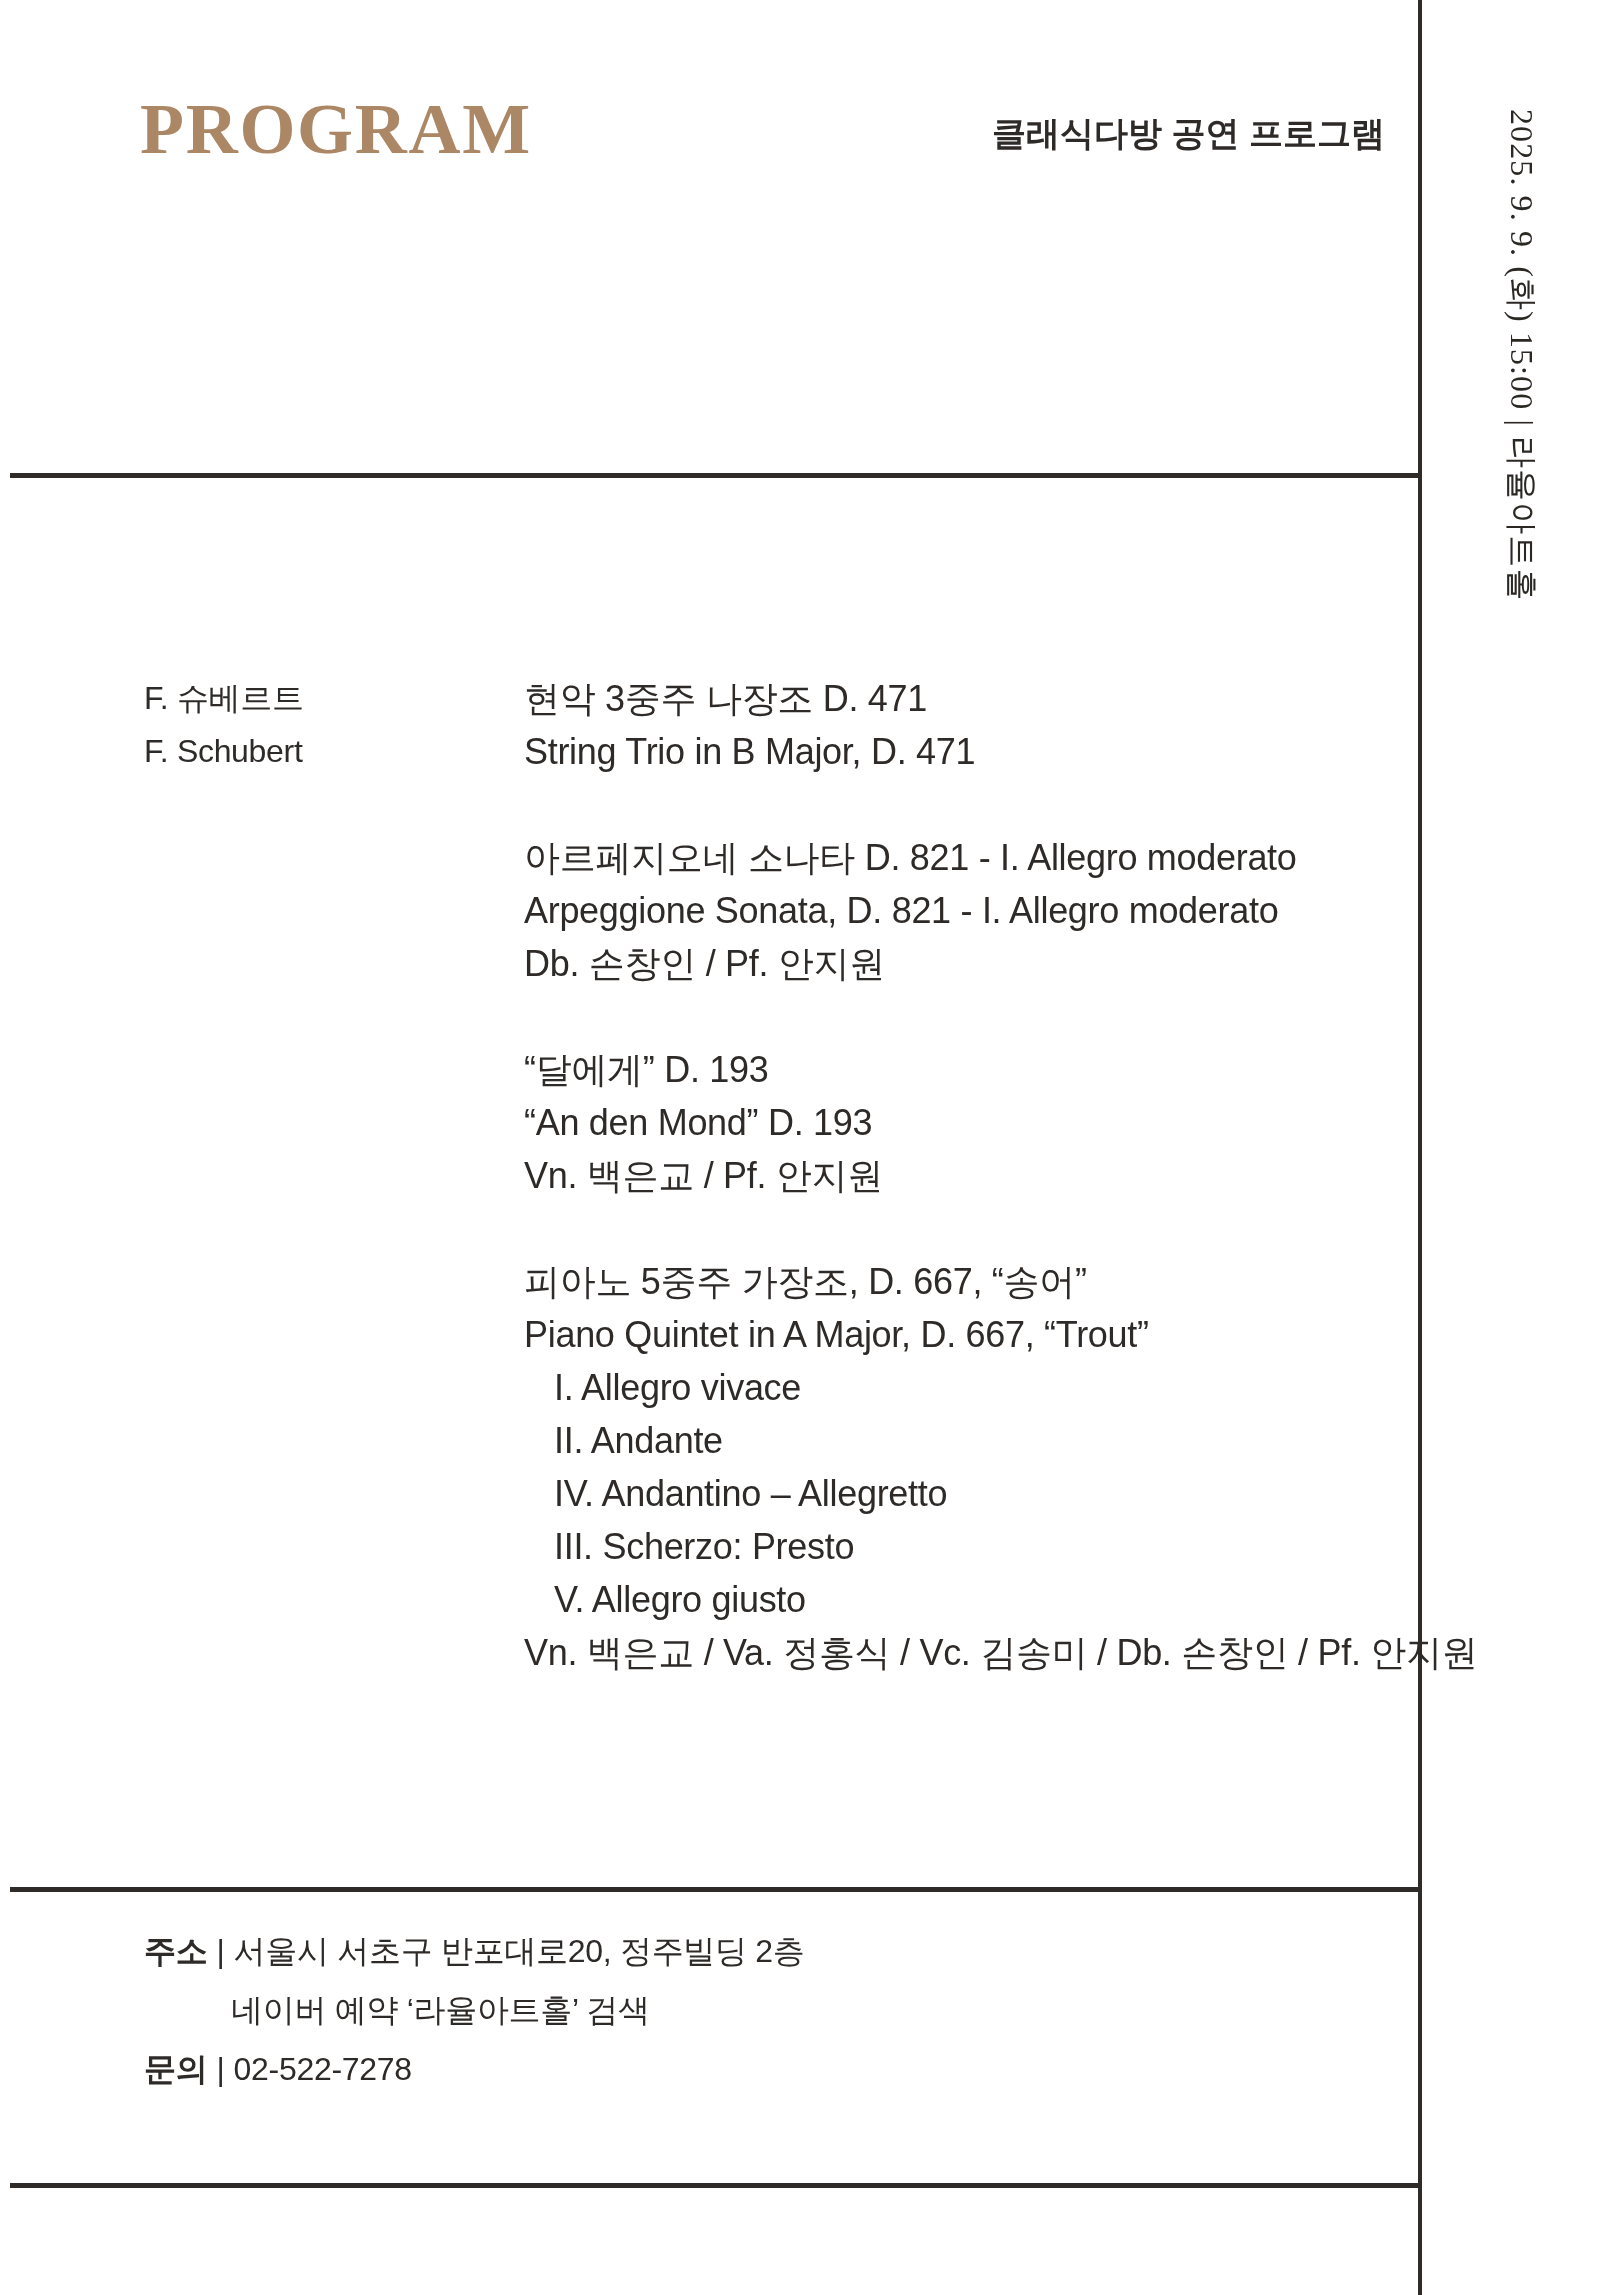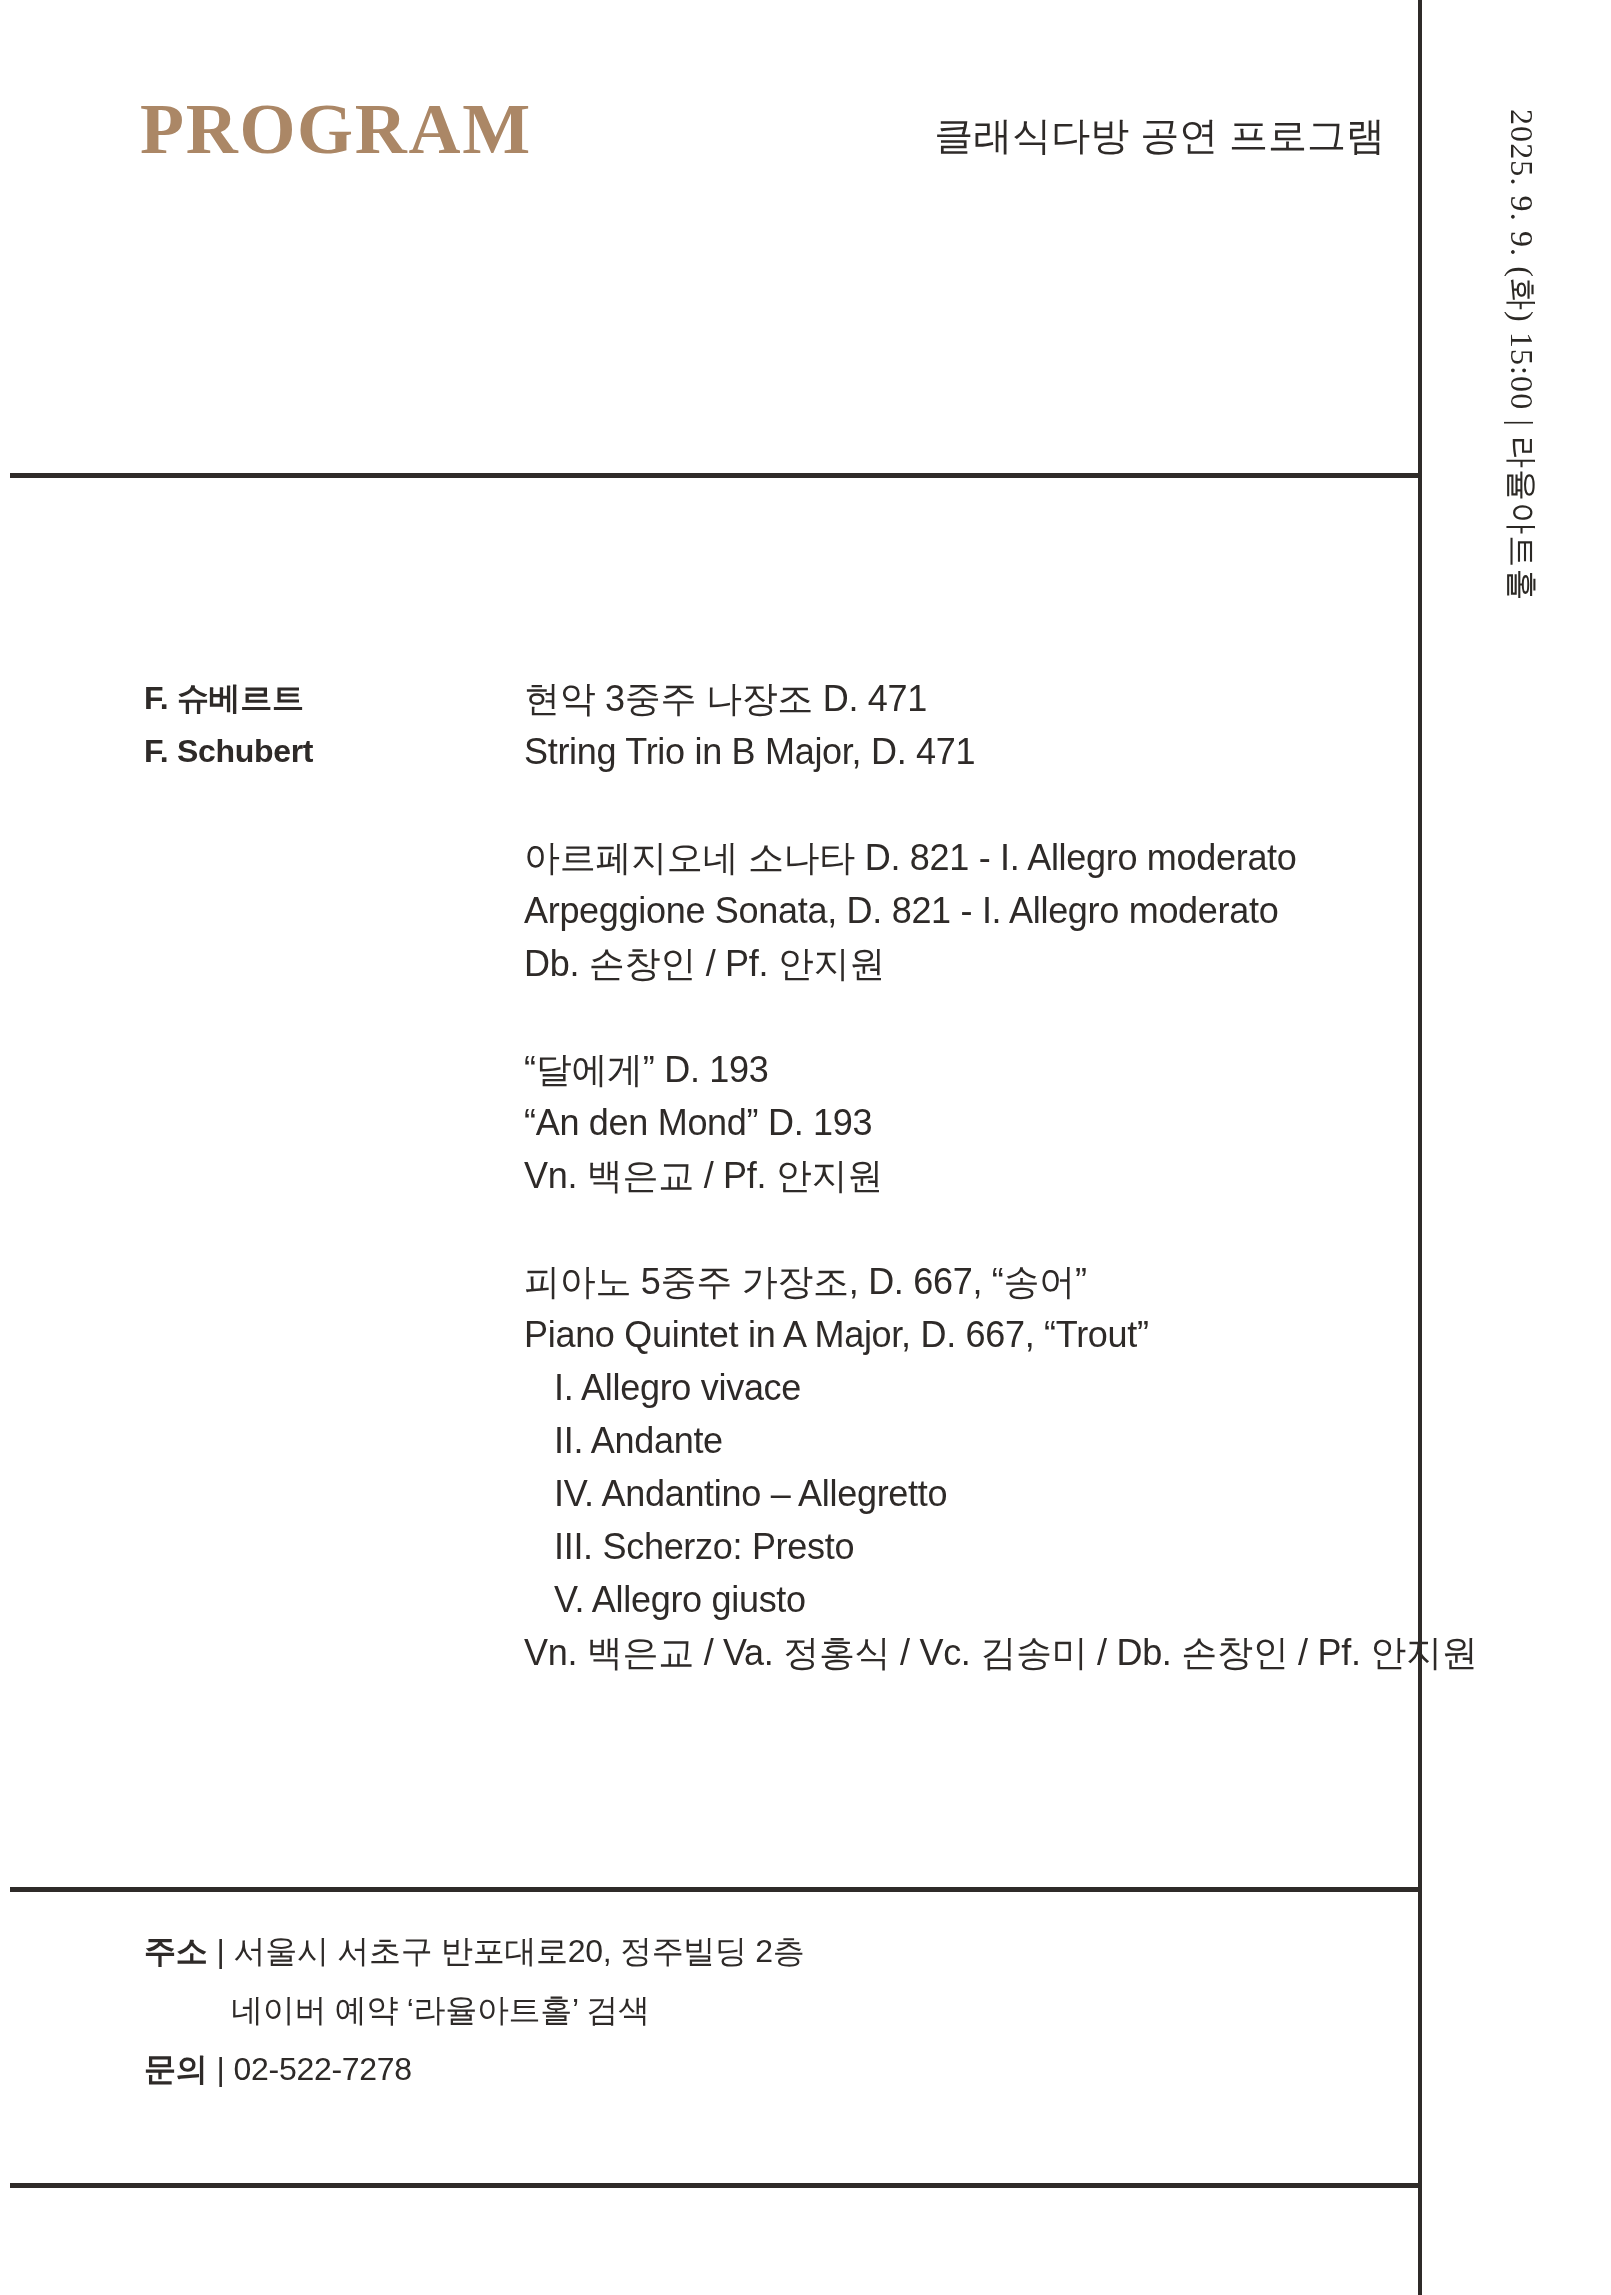--- a/index.html
+++ b/index.html
@@ -13,21 +13,21 @@
 
   
   .title {
     position: absolute; left: 130px; top: 93px;
     font-family: "Liberation Serif", serif;
     font-weight: 700; font-size: 72px; line-height: 1;
     letter-spacing: 1.7px; color: #ab8766;
   }
   .subtitle {
     position: absolute; right: 237px; top: 113px;
-    font-size: 39px; font-weight: 400; line-height: 1.2;
+    font-size: 34px; font-weight: 700; line-height: 1.2;
     color: #2e2a28;
   }
 
   
   .vline { position: absolute; left: 1408px; top: 0; width: 4px; height: 2295px; background: #2f2b29; }
   .hrule { position: absolute; left: 0; width: 1408px; height: 4.6px; background: #2f2b29; }
   .hr1 { top: 473px; }
   .hr2 { top: 1887px; }
   .hr3 { top: 2183px; }
 
@@ -36,21 +36,21 @@
     position: absolute; left: 1531px; top: 109px;
     font-family: "Liberation Serif", serif;
     font-size: 32px; line-height: 38px; white-space: nowrap;
     letter-spacing: 1.1px; color: #2b2824;
     transform: rotate(90deg); transform-origin: 0 0;
   }
 
   
   .composer {
     position: absolute; left: 134px; top: 672px;
-    font-size: 32px; line-height: 53px; font-weight: 700; letter-spacing: -0.3px;
+    font-size: 32px; line-height: 53px; font-weight: 400; letter-spacing: -0.3px;
   }
   .program {
     position: absolute; left: 514px; top: 672px;
     font-size: 36px; line-height: 53px; font-weight: 500; letter-spacing: -0.3px;
     white-space: nowrap;
   }
   .line { height: 53px; }
   .gap { height: 53px; }
   .movement { padding-left: 30px; }
 

